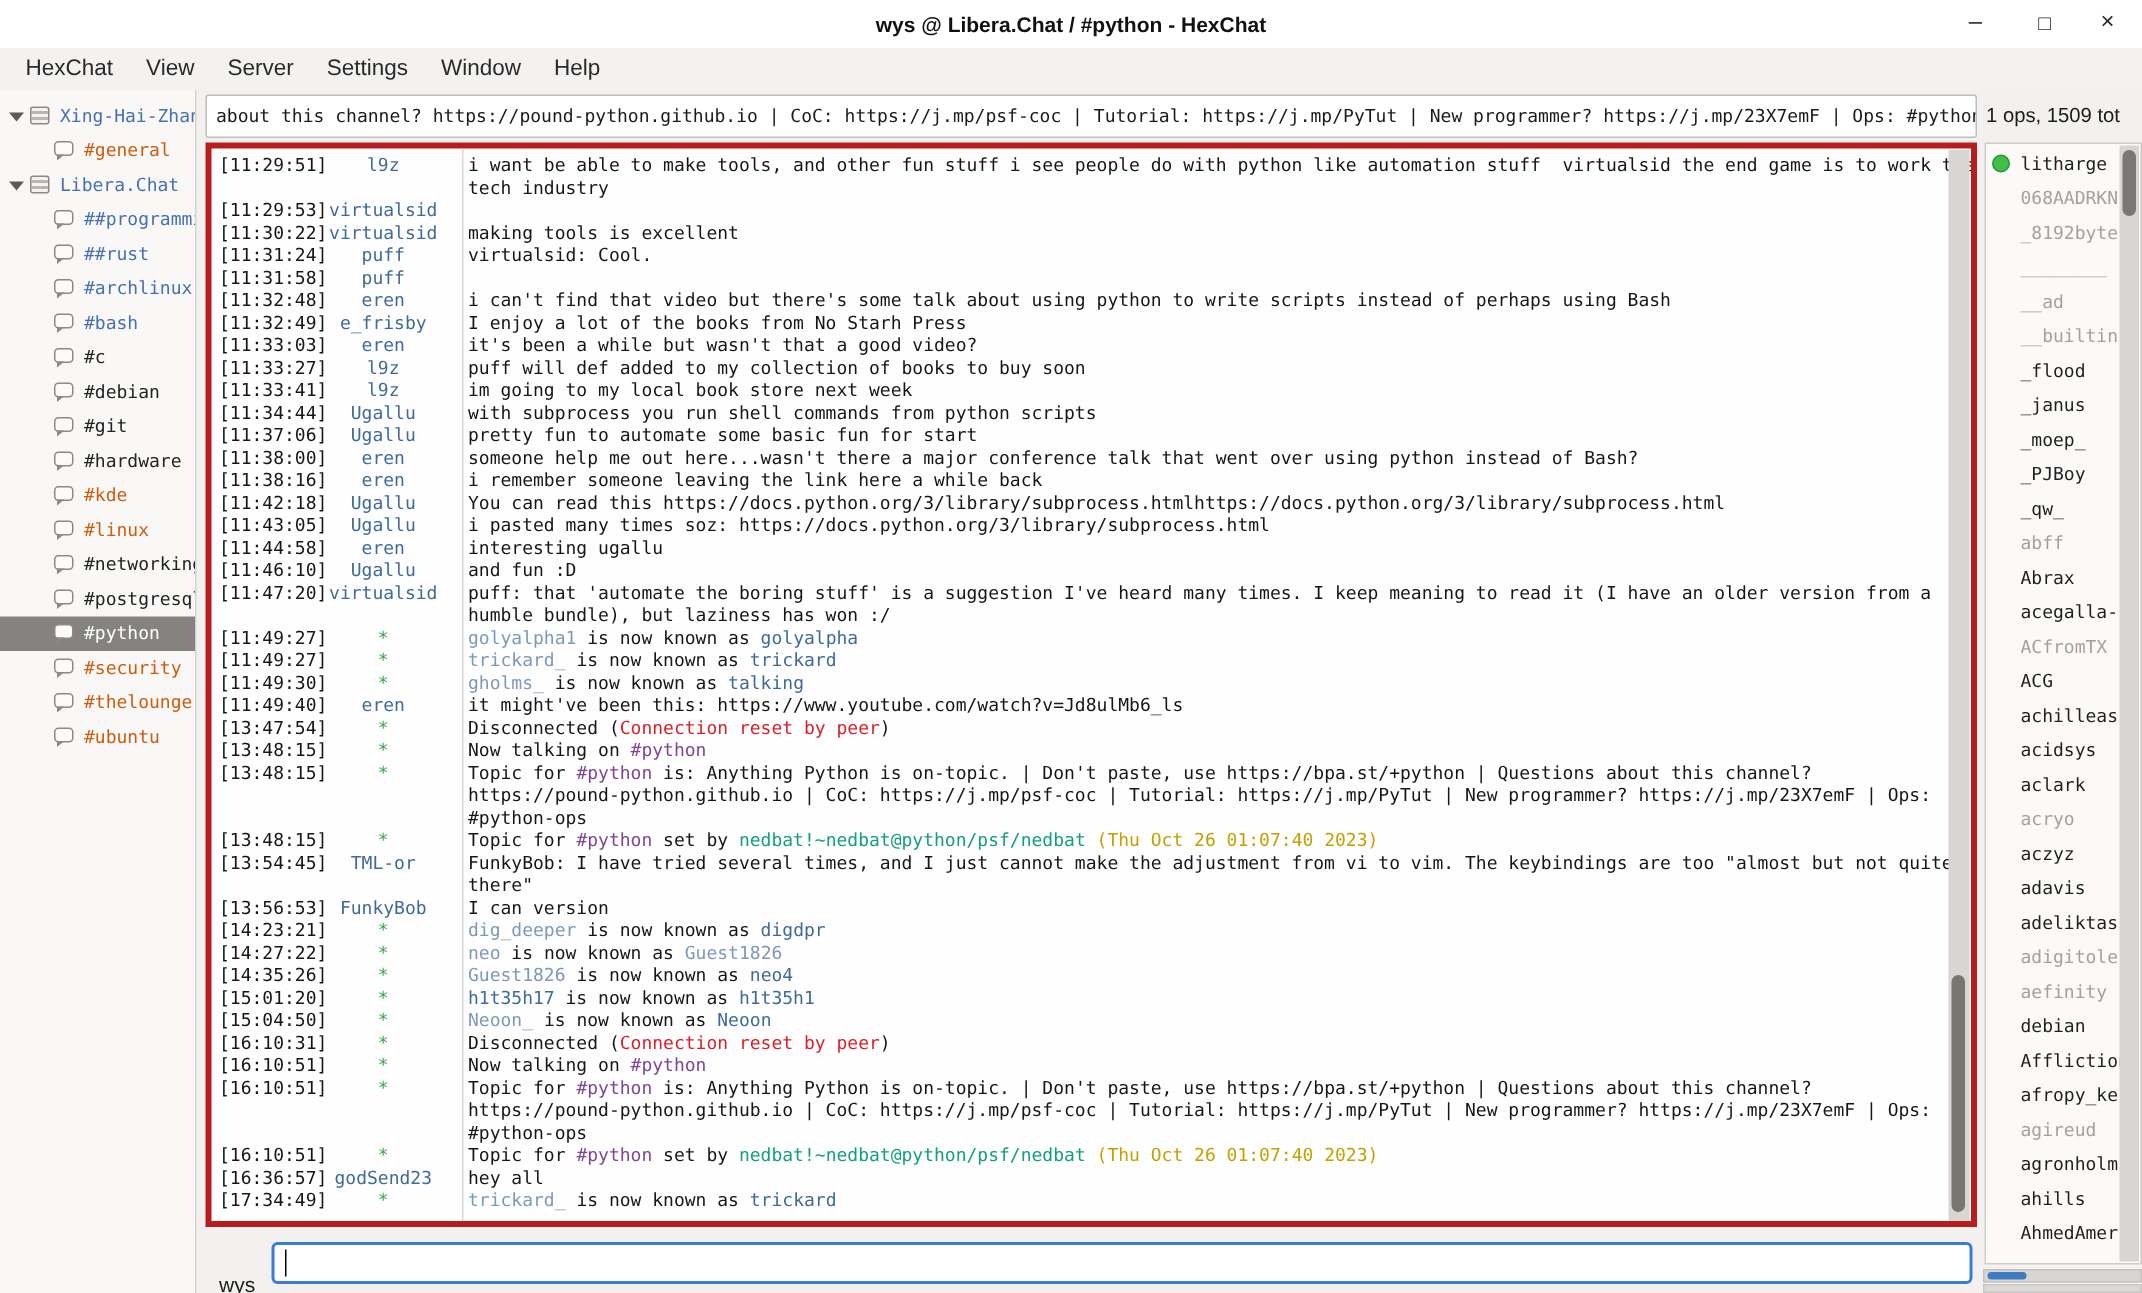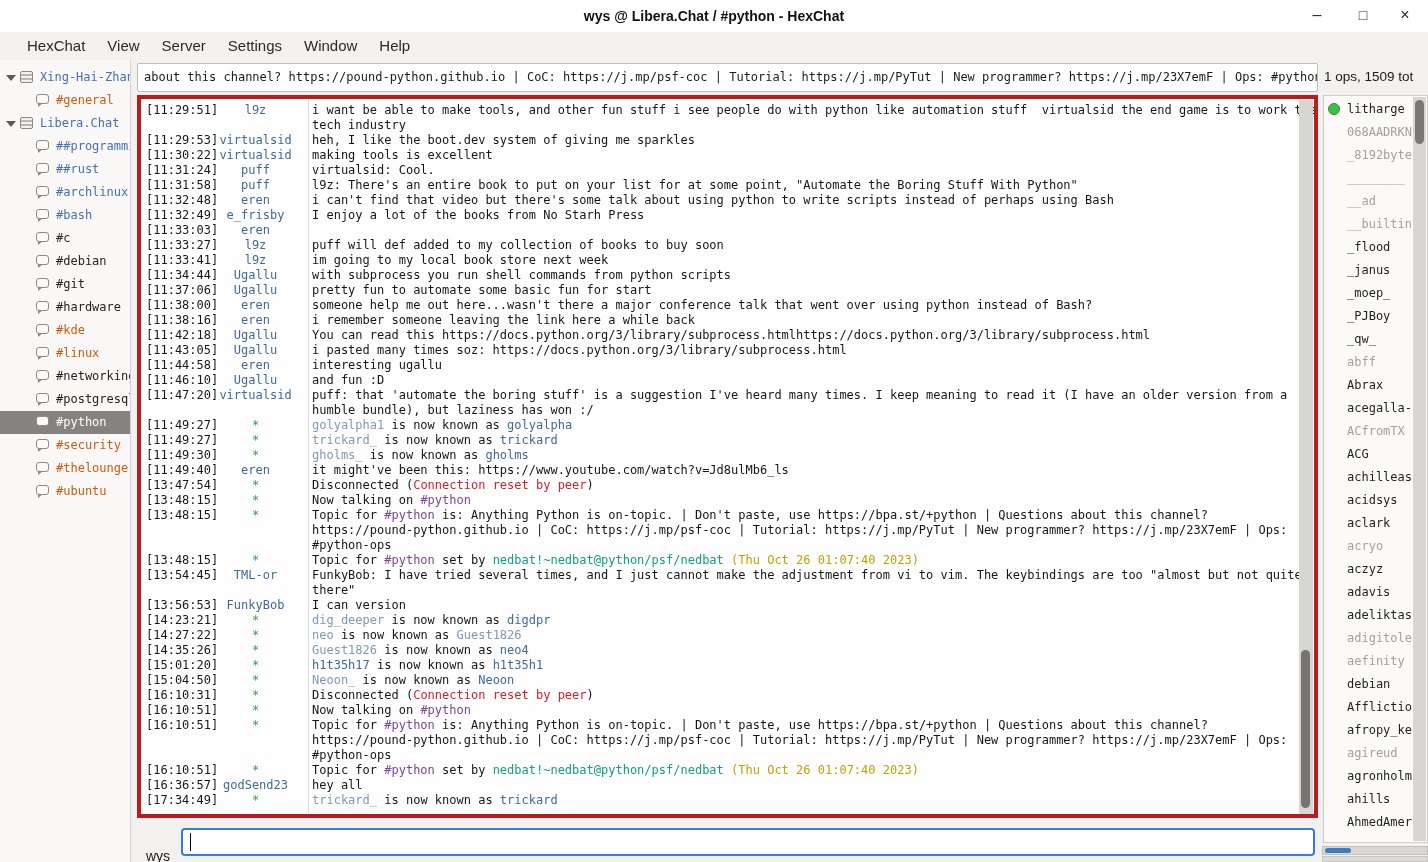--- a/index.html
+++ b/index.html
@@ -10,21 +10,21 @@
   
   .titlebar { position:absolute; left:0; top:0; width:1428px; height:32px; background:#ffffff;padding-left:12px; }
   .title-text { position:absolute; left:0; right:0; top:0; height:32px; line-height:32px;
                 text-align:center; font-weight:bold; font-size:14px; color:#111; }
   .win-btn { position:absolute; top:0; width:30px; height:32px; line-height:30px; text-align:center;
              font-size:16px; color:#2b2b2b; cursor:default; }
   .win-min { right:96px; } .win-max { right:50px; font-size:14px; } .win-close { right:8px; }
 
   
   .menubar { position:absolute; left:0; top:32px; width:1428px; height:28px; background:#f3f2f0;
-             padding-left:16px; }
+             padding-left:6px; }
   .menu-item { display:inline-block; padding:0 11px; line-height:28px; font-size:15px; color:#2a2a2a; }
 
   
   .tree-panel { position:absolute; left:0; top:60px; width:131px; height:802px; background:#f9f8f6;
                 border-right:1px solid #d5d3d0; overflow:hidden; padding-top:6px;
                 font-family:"DejaVu Sans Mono", monospace; font-size:12px; }
   .tree-row { position:relative; height:23px; line-height:23px; white-space:nowrap; overflow:hidden; }
   .tree-row.sel { background:#85837f; }
   .tree-label { position:absolute; top:0; }
   .tree-row.srv .tree-label { left:40px; }
@@ -191,42 +191,42 @@
       </div>
     </div>
 
   <div class="topic-bar">about this channel? https://pound-python.github.io | CoC: https://j.mp/psf-coc | Tutorial: https://j.mp/PyTut | New programmer? https://j.mp/23X7emF | Ops: #python-ops</div>
 
   <div class="chat-box">
     <div class="nick-sep"></div>
     <div class="chat-lines">
         <div class="chat-row"><span class="ct">[11:29:51]</span><span class="cn cn-n">l9z</span><span class="cm"><span class="s-x">i want be able to make tools, and other fun stuff i see people do with python like automation stuff  virtualsid the end game is to work the</span></span></div>
         <div class="chat-row"><span class="ct"></span><span class="cn cn-n"></span><span class="cm"><span class="s-x">tech industry</span></span></div>
-        <div class="chat-row"><span class="ct">[11:29:53]</span><span class="cn cn-n">virtualsid</span><span class="cm"><span class="s-x">heh, I like the boot.dev system of giving me sparkles</span></span></div>
+        <div class="chat-row"><span class="ct">[11:29:53]</span><span class="cn cn-n">virtualsid</span></div>
         <div class="chat-row"><span class="ct">[11:30:22]</span><span class="cn cn-n">virtualsid</span><span class="cm"><span class="s-x">making tools is excellent</span></span></div>
         <div class="chat-row"><span class="ct">[11:31:24]</span><span class="cn cn-n">puff</span><span class="cm"><span class="s-x">virtualsid: Cool.</span></span></div>
-        <div class="chat-row"><span class="ct">[11:31:58]</span><span class="cn cn-n">puff</span><span class="cm"><span class="s-x">l9z: There's an entire book to put on your list for at some point, "Automate the Boring Stuff With Python"</span></span></div>
+        <div class="chat-row"><span class="ct">[11:31:58]</span><span class="cn cn-n">puff</span></div>
         <div class="chat-row"><span class="ct">[11:32:48]</span><span class="cn cn-n">eren</span><span class="cm"><span class="s-x">i can't find that video but there's some talk about using python to write scripts instead of perhaps using Bash</span></span></div>
         <div class="chat-row"><span class="ct">[11:32:49]</span><span class="cn cn-n">e_frisby</span><span class="cm"><span class="s-x">I enjoy a lot of the books from No Starh Press</span></span></div>
-        <div class="chat-row"><span class="ct">[11:33:03]</span><span class="cn cn-n">eren</span></div>
+        <div class="chat-row"><span class="ct">[11:33:03]</span><span class="cn cn-n">eren</span><span class="cm"><span class="s-x">it's been a while but wasn't that a good video?</span></span></div>
         <div class="chat-row"><span class="ct">[11:33:27]</span><span class="cn cn-n">l9z</span><span class="cm"><span class="s-x">puff will def added to my collection of books to buy soon</span></span></div>
         <div class="chat-row"><span class="ct">[11:33:41]</span><span class="cn cn-n">l9z</span><span class="cm"><span class="s-x">im going to my local book store next week</span></span></div>
         <div class="chat-row"><span class="ct">[11:34:44]</span><span class="cn cn-n">Ugallu</span><span class="cm"><span class="s-x">with subprocess you run shell commands from python scripts</span></span></div>
         <div class="chat-row"><span class="ct">[11:37:06]</span><span class="cn cn-n">Ugallu</span><span class="cm"><span class="s-x">pretty fun to automate some basic fun for start</span></span></div>
         <div class="chat-row"><span class="ct">[11:38:00]</span><span class="cn cn-n">eren</span><span class="cm"><span class="s-x">someone help me out here...wasn't there a major conference talk that went over using python instead of Bash?</span></span></div>
         <div class="chat-row"><span class="ct">[11:38:16]</span><span class="cn cn-n">eren</span><span class="cm"><span class="s-x">i remember someone leaving the link here a while back</span></span></div>
         <div class="chat-row"><span class="ct">[11:42:18]</span><span class="cn cn-n">Ugallu</span><span class="cm"><span class="s-x">You can read this https://docs.python.org/3/library/subprocess.htmlhttps://docs.python.org/3/library/subprocess.html</span></span></div>
         <div class="chat-row"><span class="ct">[11:43:05]</span><span class="cn cn-n">Ugallu</span><span class="cm"><span class="s-x">i pasted many times soz: https://docs.python.org/3/library/subprocess.html</span></span></div>
         <div class="chat-row"><span class="ct">[11:44:58]</span><span class="cn cn-n">eren</span><span class="cm"><span class="s-x">interesting ugallu</span></span></div>
         <div class="chat-row"><span class="ct">[11:46:10]</span><span class="cn cn-n">Ugallu</span><span class="cm"><span class="s-x">and fun :D</span></span></div>
         <div class="chat-row"><span class="ct">[11:47:20]</span><span class="cn cn-n">virtualsid</span><span class="cm"><span class="s-x">puff: that 'automate the boring stuff' is a suggestion I've heard many times. I keep meaning to read it (I have an older version from a</span></span></div>
         <div class="chat-row"><span class="ct"></span><span class="cn cn-n"></span><span class="cm"><span class="s-x">humble bundle), but laziness has won :/</span></span></div>
         <div class="chat-row"><span class="ct">[11:49:27]</span><span class="cn cn-star">*</span><span class="cm"><span class="s-n2">golyalpha1</span><span class="s-x"> is now known as </span><span class="s-n">golyalpha</span></span></div>
         <div class="chat-row"><span class="ct">[11:49:27]</span><span class="cn cn-star">*</span><span class="cm"><span class="s-n2">trickard_</span><span class="s-x"> is now known as </span><span class="s-n">trickard</span></span></div>
-        <div class="chat-row"><span class="ct">[11:49:30]</span><span class="cn cn-star">*</span><span class="cm"><span class="s-n2">gholms_</span><span class="s-x"> is now known as </span><span class="s-n">gholms</span></span></div>
+        <div class="chat-row"><span class="ct">[11:49:30]</span><span class="cn cn-star">*</span><span class="cm"><span class="s-n2">gholms_</span><span class="s-x"> is now known as </span><span class="s-n">talking</span></span></div>
         <div class="chat-row"><span class="ct">[11:49:40]</span><span class="cn cn-n">eren</span><span class="cm"><span class="s-x">it might've been this: https://www.youtube.com/watch?v=Jd8ulMb6_ls</span></span></div>
         <div class="chat-row"><span class="ct">[13:47:54]</span><span class="cn cn-star">*</span><span class="cm"><span class="s-x">Disconnected (</span><span class="s-r">Connection reset by peer</span><span class="s-x">)</span></span></div>
         <div class="chat-row"><span class="ct">[13:48:15]</span><span class="cn cn-star">*</span><span class="cm"><span class="s-x">Now talking on </span><span class="s-p">#python</span></span></div>
         <div class="chat-row"><span class="ct">[13:48:15]</span><span class="cn cn-star">*</span><span class="cm"><span class="s-x">Topic for </span><span class="s-p">#python</span><span class="s-x"> is: Anything Python is on-topic. | Don't paste, use https://bpa.st/+python | Questions about this channel?</span></span></div>
         <div class="chat-row"><span class="ct"></span><span class="cn cn-n"></span><span class="cm"><span class="s-x">https://pound-python.github.io | CoC: https://j.mp/psf-coc | Tutorial: https://j.mp/PyTut | New programmer? https://j.mp/23X7emF | Ops:</span></span></div>
         <div class="chat-row"><span class="ct"></span><span class="cn cn-n"></span><span class="cm"><span class="s-x">#python-ops</span></span></div>
         <div class="chat-row"><span class="ct">[13:48:15]</span><span class="cn cn-star">*</span><span class="cm"><span class="s-x">Topic for </span><span class="s-p">#python</span><span class="s-x"> set by </span><span class="s-t">nedbat!~nedbat@python/psf/nedbat</span><span class="s-x"> </span><span class="s-o">(Thu Oct 26 01:07:40 2023)</span></span></div>
         <div class="chat-row"><span class="ct">[13:54:45]</span><span class="cn cn-n">TML-or</span><span class="cm"><span class="s-x">FunkyBob: I have tried several times, and I just cannot make the adjustment from vi to vim. The keybindings are too "almost but not quite</span></span></div>
         <div class="chat-row"><span class="ct"></span><span class="cn cn-n"></span><span class="cm"><span class="s-x">there"</span></span></div>
         <div class="chat-row"><span class="ct">[13:56:53]</span><span class="cn cn-n">FunkyBob</span><span class="cm"><span class="s-x">I can version</span></span></div>

